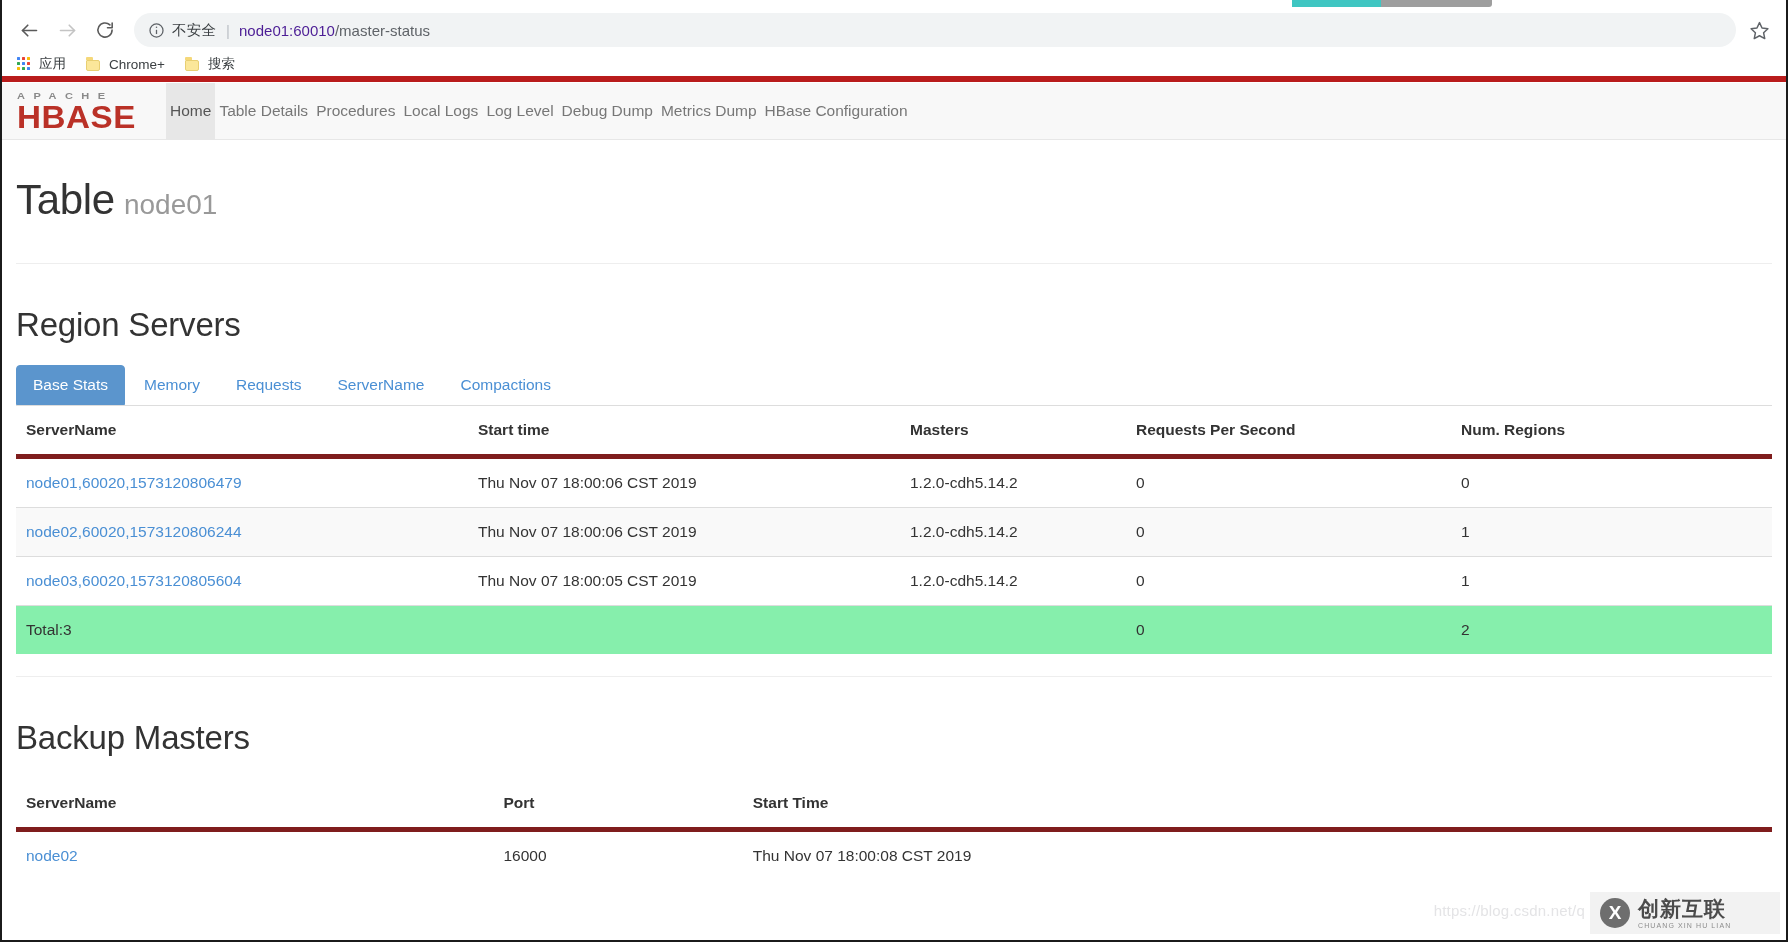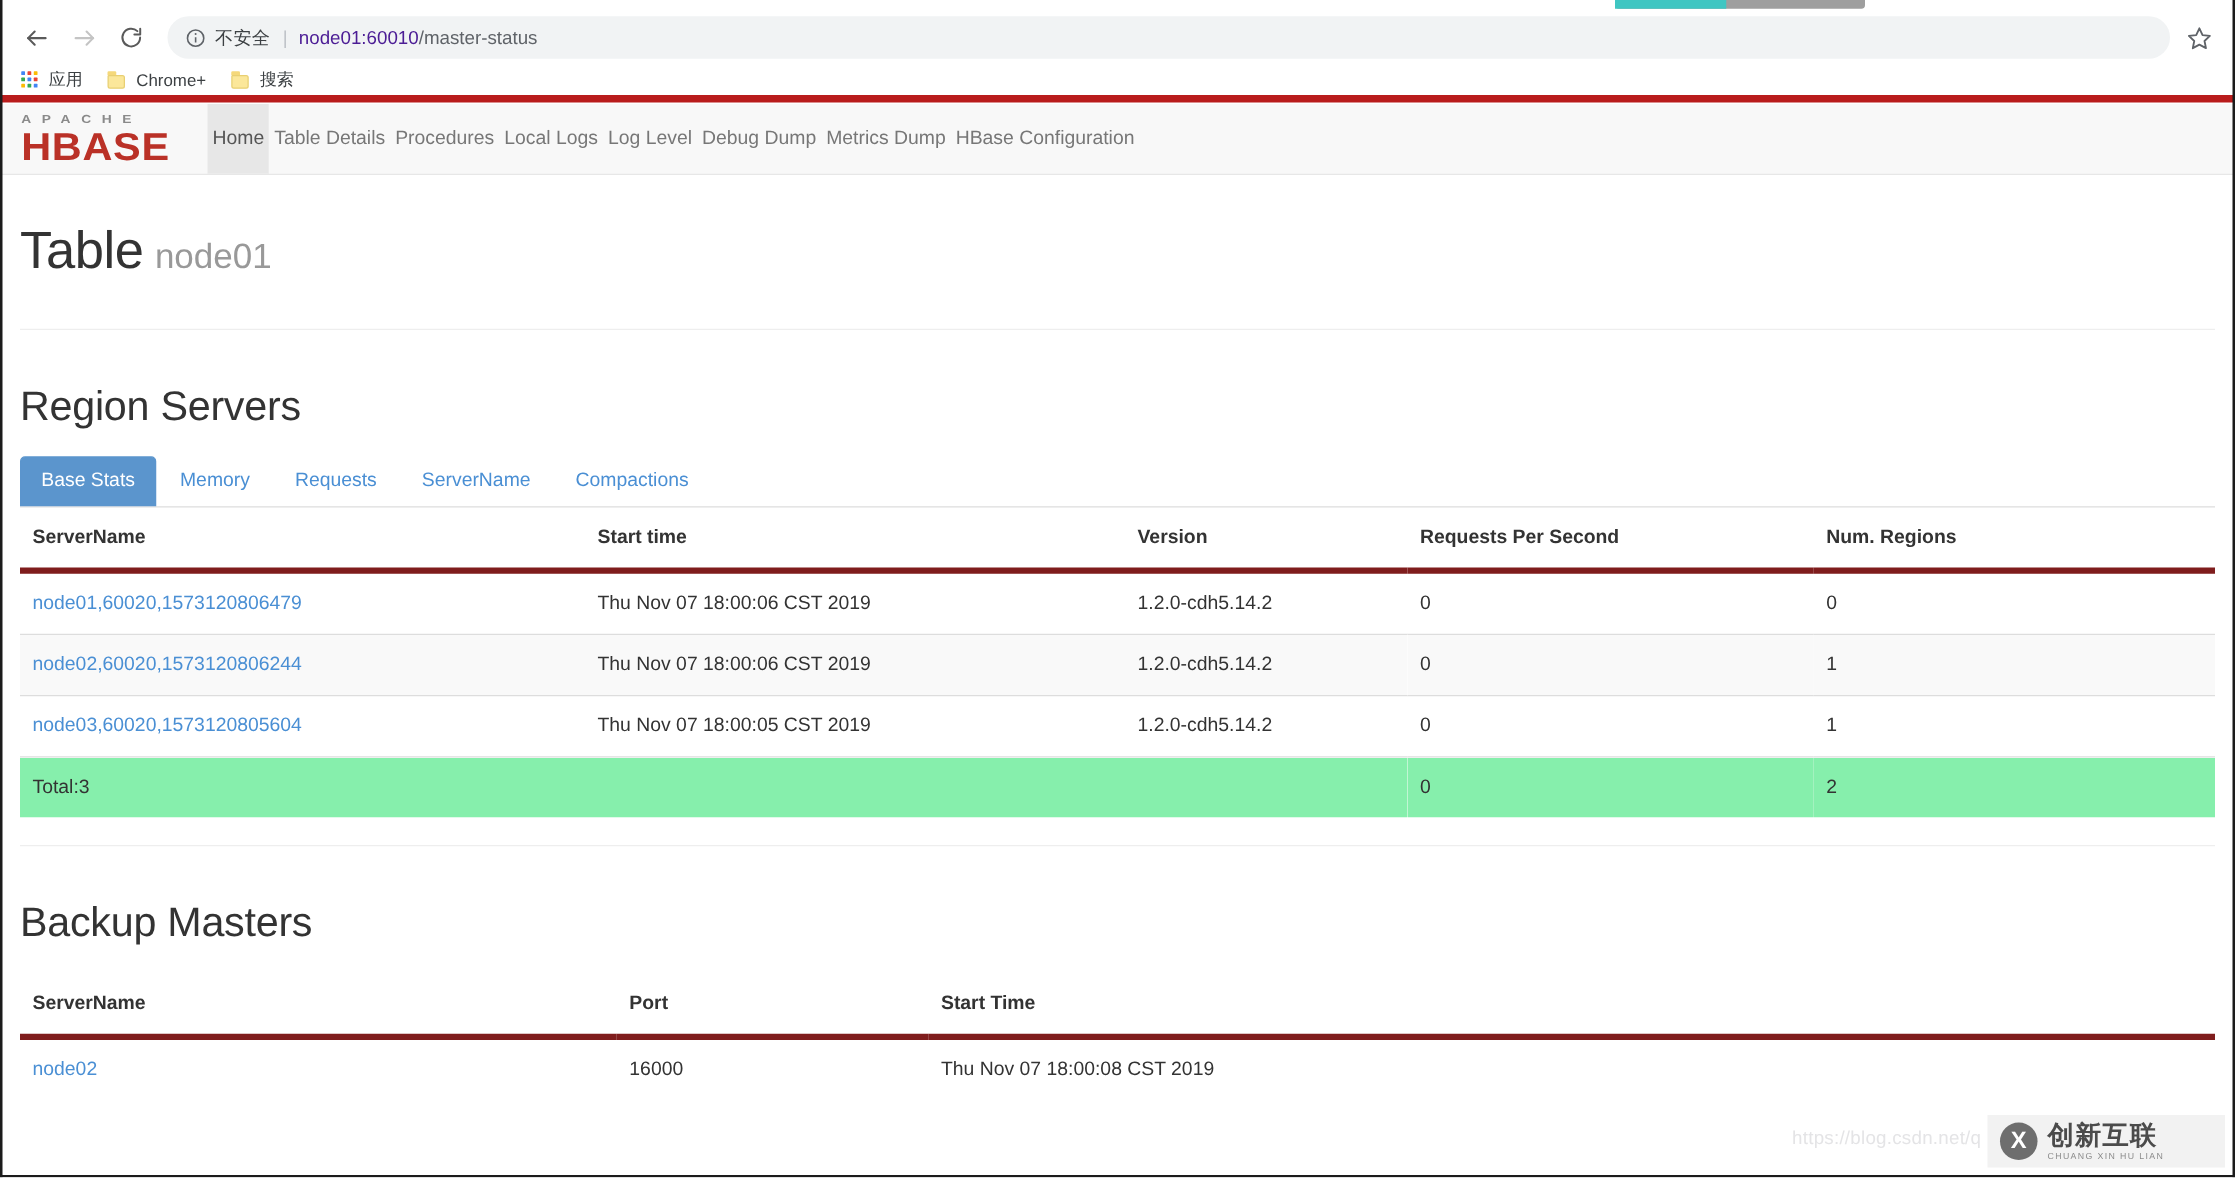--- a/index.html
+++ b/index.html
@@ -528,21 +528,21 @@
           <col class="c-server">
                   <col class="c-start">
                   <col class="c-version">
                   <col class="c-rps">
                   <col class="c-regions">
         </colgroup>
         <thead>
           <tr>
             <th>ServerName</th>
             <th>Start time</th>
-            <th>Version</th>
+            <th>Masters</th>
             <th>Requests Per Second</th>
             <th>Num. Regions</th>
           </tr>
         </thead>
         <tbody>
           <tr>
             <td><a>node01,60020,1573120806479</a></td>
             <td>Thu Nov 07 18:00:06 CST 2019</td>
             <td>1.2.0-cdh5.14.2</td>
             <td>0</td>

